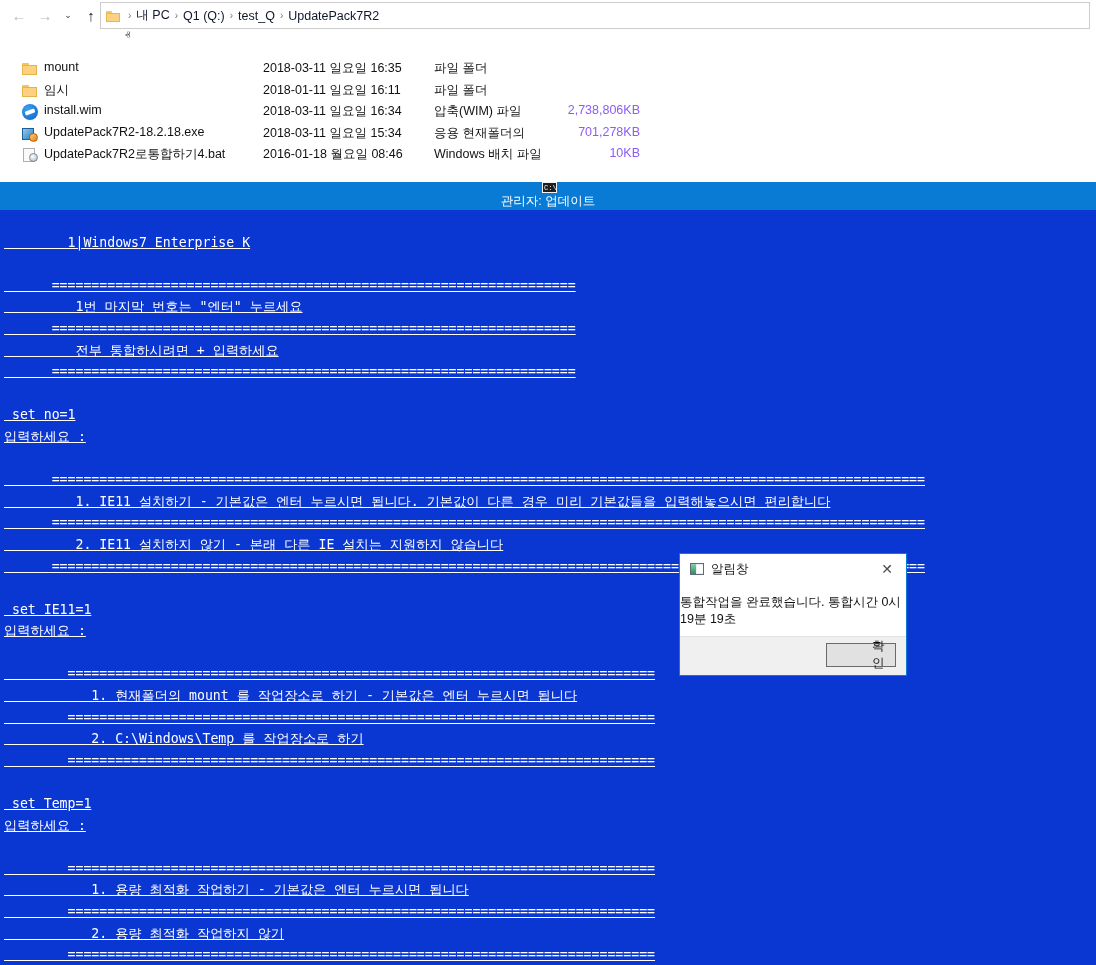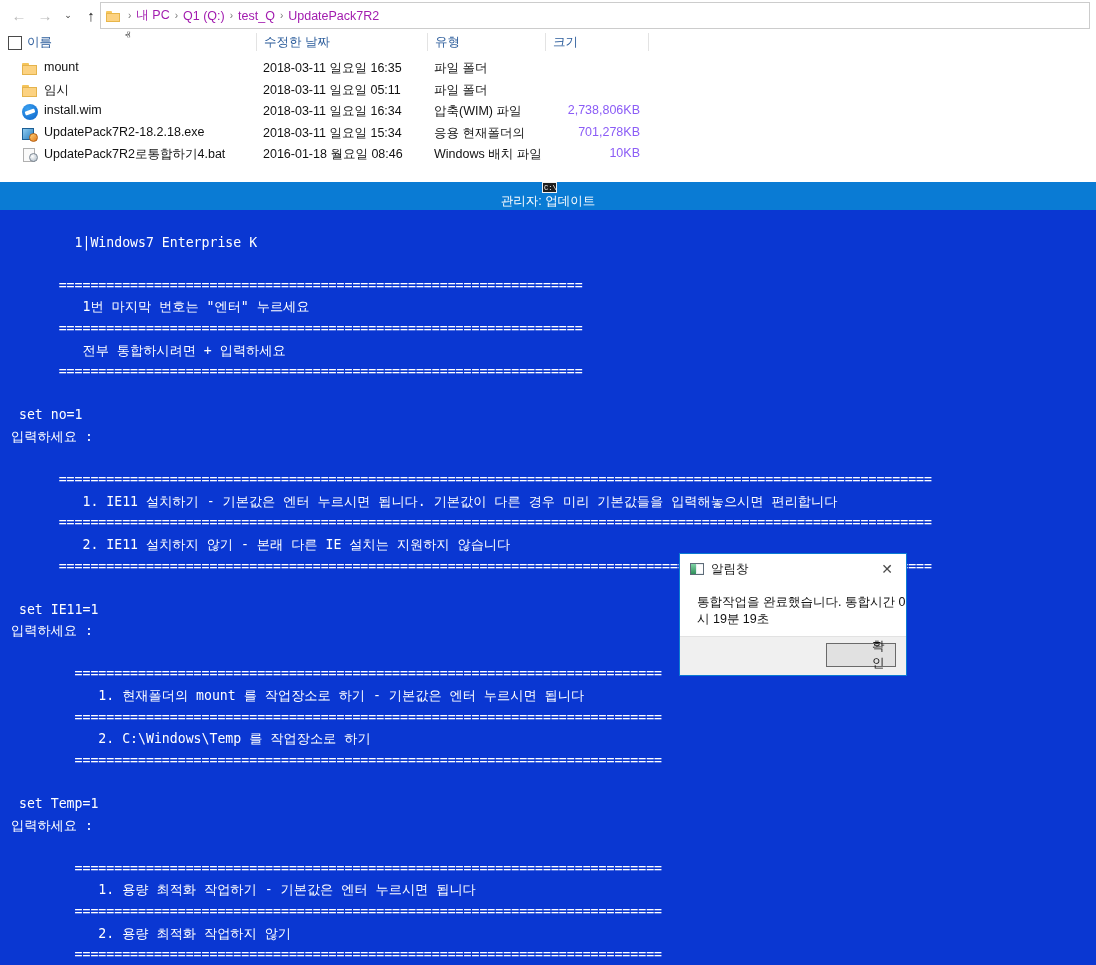--- a/index.html
+++ b/index.html
@@ -21,21 +21,21 @@
   .navbtn.small{font-size:9px;width:20px;}
   .navbtn.up{font-size:15px;color:#1c1c1c;}
 
   .crumbbox{position:absolute;left:100px;top:2px;width:988px;height:25px;
             border:1px solid #cccccc;background:#fff;display:flex;align-items:center;}
   .crumb-folder{width:15px;height:12px;margin-left:5px;margin-right:3px;position:relative;}
   .crumb-folder:before{content:"";position:absolute;left:0;top:1px;width:6px;height:3px;
      background:#f7c85e;border-radius:1px 1px 0 0;}
   .crumb-folder:after{content:"";position:absolute;left:0;top:3px;width:14px;height:9px;
      background:#fcd281;border:1px solid #e8b64a;box-sizing:border-box;}
-  .crumb{font-size:12.5px;color:#a21caf;white-space:nowrap;padding:0 1px;}
+  .crumb{font-size:12.5px;color:#0f172a;white-space:nowrap;padding:0 1px;}
   .crumb-sep{font-size:10px;color:#777;padding:0 4px 0 4px;}
 
   .colhead{position:absolute;left:0;top:29px;width:1096px;height:26px;background:#fff;}
   .colhead .cell{position:absolute;top:0;height:26px;display:flex;align-items:center;
                  font-size:12.5px;color:#2b5c9b;}
   .colsep{position:absolute;top:4px;width:1px;height:18px;background:#e3e3e3;}
   .checkbox-sq{position:absolute;left:8px;top:7px;width:12px;height:12px;border:1px solid #4a4a4a;background:#fff;}
   .sortcaret{position:absolute;left:125px;top:30px;font-size:11px;color:#5a5a5a;line-height:1;}
 
   .flist{position:absolute;left:0;top:58px;width:1096px;}
@@ -77,36 +77,36 @@
   .cmd-ic{width:15px;height:13px;margin-left:11px;margin-right:8px;background:#1e1e1e;
           border:1px solid #f2f2f2;box-sizing:border-box;position:relative;}
   .cmd-ic:after{content:"C:\\";position:absolute;left:1px;top:-1px;font-family:"Liberation Mono","DejaVu Sans Mono",monospace;
           font-size:7px;color:#fff;line-height:13px;}
   .cmd-title-txt{font-size:12.5px;color:#fff;}
 
   #term{position:absolute;left:0;top:28px;width:1096px;height:755px;
         font-family:"DejaVu Sans Mono","Liberation Mono",monospace;
         font-size:13.2px;line-height:21.6px;color:#ffffff;white-space:pre;
         letter-spacing:0px;}
-  #term .ln{height:21.6px;padding-left:11px;}
+  #term .ln{height:21.6px;padding-left:4px;text-decoration:underline;}
 
   
   #dialog{position:absolute;left:679px;top:553px;width:228px;height:123px;
           background:#ffffff;border:1px solid #0a7bd4;box-sizing:border-box;}
   #dlg-title{position:absolute;left:0;top:0;width:100%;height:30px;background:#fff;display:flex;align-items:center;}
   .dlg-ic{width:14px;height:12px;margin-left:10px;margin-right:7px;position:relative;
           border:1px solid #5d6b78;box-sizing:border-box;background:#e9eef2;}
   .dlg-ic:before{content:"";position:absolute;left:0px;top:0px;width:5px;height:10px;
           background:linear-gradient(180deg,#7fd3a5,#2f8f5a);}
   .dlg-ic:after{content:"";position:absolute;left:6px;top:1px;width:6px;height:8px;background:#fdfdfd;}
   .dlg-title-txt{font-size:12.5px;color:#1b1b1b;}
   #dlg-close{position:absolute;right:0;top:0;width:38px;height:30px;display:flex;align-items:center;justify-content:center;
              font-size:14px;color:#4a4a4a;font-family:"Liberation Sans",sans-serif;}
   #dlg-body{position:absolute;left:0;top:30px;width:100%;height:54px;display:flex;align-items:center;}
-  #dlg-msg{font-size:12.5px;color:#111;padding-left:17px;}
+  #dlg-msg{font-size:12.5px;color:#111;padding-left:0;}
   #dlg-foot{position:absolute;left:0;bottom:0;width:100%;height:39px;background:#f0f0f0;border-top:1px solid #e2e2e2;box-sizing:border-box;}
   #dlg-ok{position:absolute;right:10px;top:6px;width:70px;height:24px;background:#e1e1e1;border:1px solid #6a6a6a;
           box-sizing:border-box;font-size:12.5px;color:#111;display:flex;align-items:center;justify-content:center;padding-left:45px;}
 </style>
 </head>
 <body>
 
 <div id="explorer">
 
   <div class="addressbar">
@@ -123,31 +123,20 @@
       <span class="crumb">내 PC</span>
       <span class="crumb-sep">›</span>
       <span class="crumb">Q1 (Q:)</span>
       <span class="crumb-sep">›</span>
       <span class="crumb">test_Q</span>
       <span class="crumb-sep">›</span>
       <span class="crumb">UpdatePack7R2</span>
     </div>
   </div>
 
-  <div class="colhead">
-    <div class="checkbox-sq"></div>
-    <div class="cell" style="left:27px;">이름</div>
-    <div class="colsep" style="left:256px;"></div>
-    <div class="cell" style="left:264px;">수정한 날짜</div>
-    <div class="colsep" style="left:427px;"></div>
-    <div class="cell" style="left:435px;">유형</div>
-    <div class="colsep" style="left:545px;"></div>
-    <div class="cell" style="left:553px;">크기</div>
-    <div class="colsep" style="left:648px;"></div>
-  </div>
   <div class="sortcaret">ⱏ</div>
 
   <div class="flist">
 
     <div class="frow">
       <div class="c-icon ic-folder">
           <i class="tab"></i>
           <i class="body"></i>
         </div>
       <div class="c-name">mount</div>
@@ -155,21 +144,21 @@
       <div class="c-type">파일 폴더</div>
       <div class="c-size"></div>
     </div>
 
     <div class="frow">
       <div class="c-icon ic-folder">
           <i class="tab"></i>
           <i class="body"></i>
         </div>
       <div class="c-name">임시</div>
-      <div class="c-date">2018-03-11 일요일 05:11</div>
+      <div class="c-date">2018-01-11 일요일 16:11</div>
       <div class="c-type">파일 폴더</div>
       <div class="c-size"></div>
     </div>
 
     <div class="frow">
       <div class="c-icon ic-wim"></div>
       <div class="c-name">install.wim</div>
       <div class="c-date">2018-03-11 일요일 16:34</div>
       <div class="c-type">압축(WIM) 파일</div>
       <div class="c-size">2,738,806KB</div>

